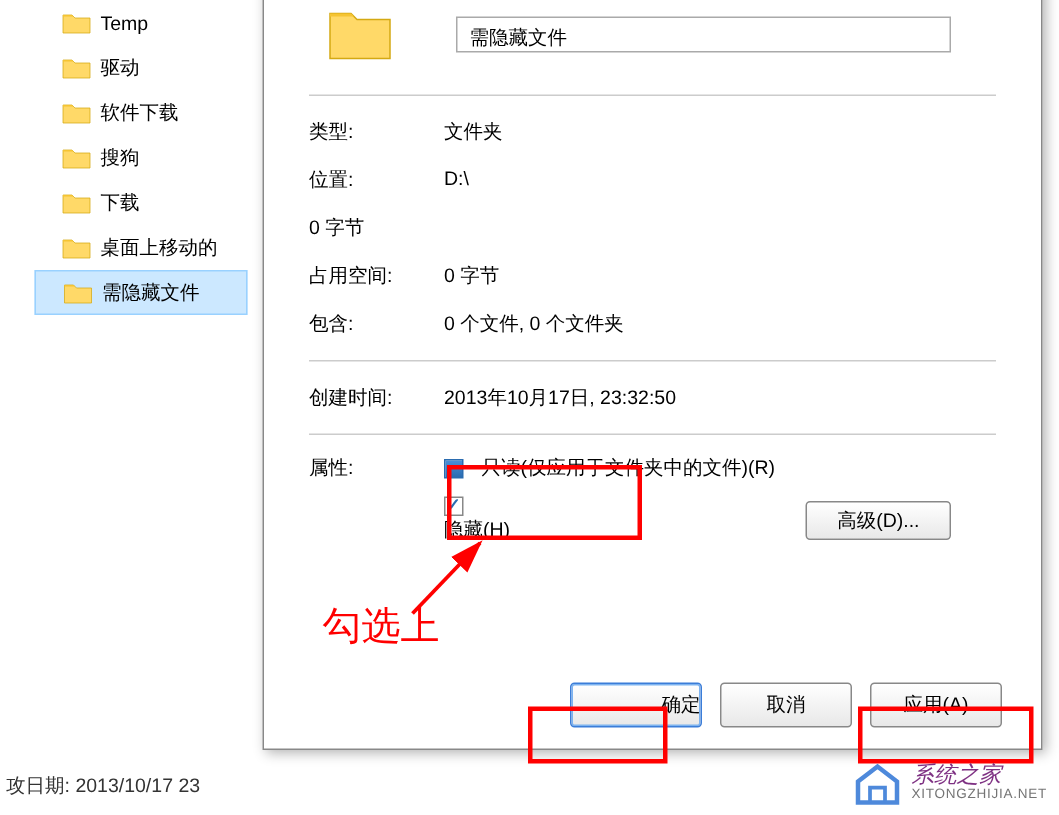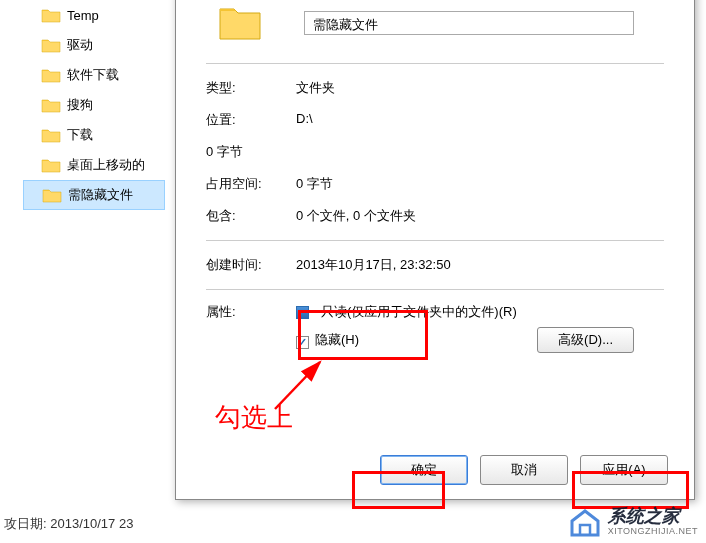--- a/index.html
+++ b/index.html
@@ -21,43 +21,43 @@
     .big-folder { width: 48px; height: 48px; margin-left: 10px; }
     .folder-name-box { margin-left: 40px; border: 1px solid #aaa; padding: 4px 8px; width: 330px; height: 24px; font-size: 13px; }
     
     .divider { border: none; border-top: 1px solid #ccc; margin: 8px 0; }
     
     .prop-row { display: flex; padding: 7px 0; font-size: 13px; }
     .prop-label { width: 90px; color: #000000; }
     .prop-value { color: #000; }
     
     .attr-row { display: flex; align-items: center; padding: 5px 0; font-size: 13px; }
-    .checkbox-wrap { display: inline-flex; align-items: flex-end; margin-left: 90px; }
+    .checkbox-wrap { display: inline-flex; align-items: flex-start; margin-left: 90px; flex-direction: column; }
     .checkbox { width: 13px; height: 13px; border: 1px solid #888; margin-right: 6px; display: inline-flex; align-items: center; justify-content: center; background: #fff; }
     .checkbox.filled { background: linear-gradient(#4a90d9, #2b6cb0); border-color: #2b6cb0; }
     .checkbox.checked::after { content: "✓"; font-size: 11px; color: #2b6cb0; font-weight: bold; line-height: 1; }
     
     .highlight-box { border: 3px solid #ff0000; position: absolute; }
     .hb-hidden { left: 298px; top: 310px; width: 130px; height: 50px; }
     .hb-ok { left: 352px; top: 471px; width: 93px; height: 38px; }
     .hb-apply { left: 572px; top: 471px; width: 117px; height: 38px; }
     
     .annotation { position: absolute; left: 215px; top: 400px; color: #ff0000; font-size: 26px; font-family: "KaiTi", "SimSun", serif; }
     .arrow { position: absolute; left: 270px; top: 354px; }
     
     .adv-btn { position: absolute; right: 30px; border: 1px solid #888; background: linear-gradient(#fff, #e8e8e8); padding: 3px 20px; font-size: 13px; border-radius: 3px; cursor: pointer; }
     
     .bottom-buttons { position: absolute; bottom: 14px; right: 26px; display: flex; gap: 12px; }
     .btn { border: 1px solid #888; background: linear-gradient(#fff, #e8e8e8); padding: 5px 0; width: 88px; font-size: 13px; border-radius: 3px; cursor: pointer; text-align: center; }
-    .btn.primary { border: 1px solid #3b7dd8; box-shadow: inset 0 0 0 1px #7db3f0; }
+    .btn.primary { border: 1px solid #3b7dd8; box-shadow: inset 0 0 0 1px #7db3f0; text-align: right; }
     
     .watermark { position: absolute; right: 8px; bottom: 6px; display: flex; align-items: center; gap: 6px; opacity: 0.9; }
     .wm-logo { width: 34px; height: 30px; }
     .wm-text { display: flex; flex-direction: column; line-height: 1.1; }
-    .wm-cn { font-size: 18px; font-weight: bold; color: #0f172a; font-style: italic; }
+    .wm-cn { font-size: 15px; font-weight: normal; color: #701a75; font-style: italic; }
     .wm-en { font-size: 9px; color: #666; letter-spacing: 0.5px; }
   </style>
 </head>
 <body>
 
 <div class="left-panel">
   <div class="tree-item">
     <span class="folder-icon">
         <svg viewBox="0 0 20 16">
           <path d="M1 3 L7 3 L9 5 L19 5 L19 15 L1 15 Z" fill="#ffd968" stroke="#d4a912" stroke-width="0.5"></path>

